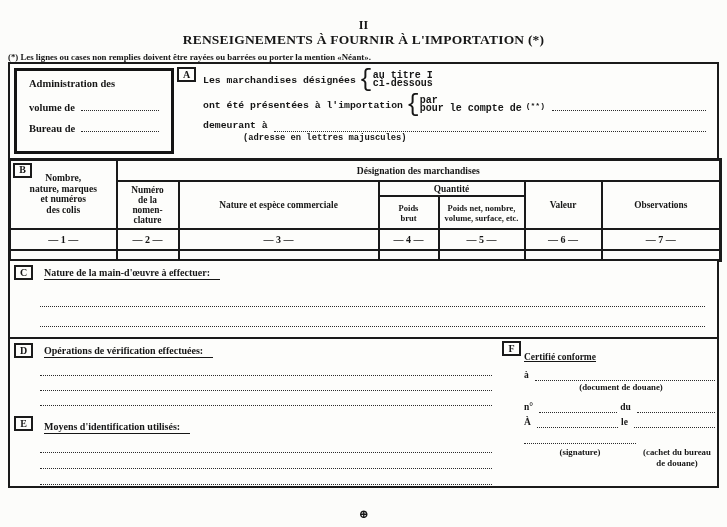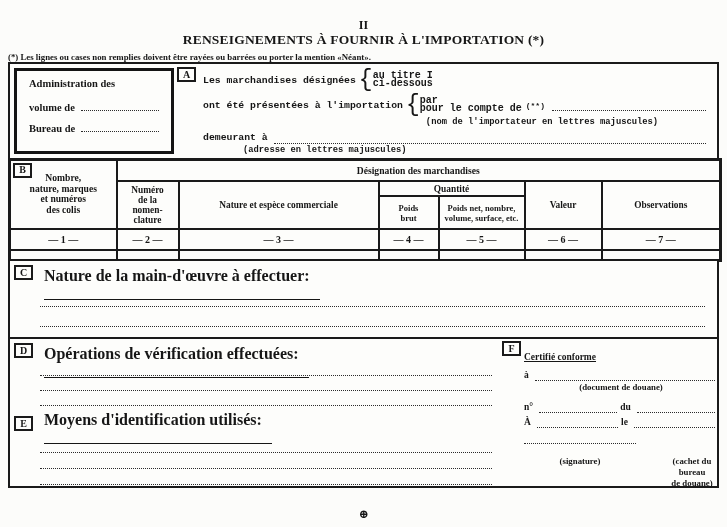--- a/index.html
+++ b/index.html
@@ -59,45 +59,45 @@
   .r-poids td { height:33px; font-size:8.5px; line-height:10px;border-radius:16px; }
   .hdr-mid { font-size:9px; line-height:10px; }
   .r-num td { height:21px; font-size:10px; font-weight:bold; }
   .r-empty td { height:10px; }
   .c1 { position:relative; font-size:9px; line-height:10.5px; }
   .b-label { left:2px; top:2px; position:absolute; }
 
   
   .box-c { height:80px; }
   .c-label { left:4px; top:4px; }
-  .sec-title { position:absolute; left:34px; top:6px; font-size:16px; font-weight:bold;
-               border-bottom:1.6px solid #161616; padding:0 10px 14px 0; white-space:nowrap;text-align:center; }
+  .sec-title { position:absolute; left:34px; top:6px; font-size:10px; font-weight:bold;
+               border-bottom:1.6px solid #161616; padding:0 10px 1px 0; white-space:nowrap;text-align:center; }
   .c-lines { position:absolute; left:30px; right:12px; top:26px; }
   .c-lines .dotline { height:19px; }
 
   
   .box-def { height:151px; }
   .d-label { left:4px; top:4px; }
   .d-lines { position:absolute; left:30px; width:452px; top:22px; }
   .d-lines .dotline { height:14px; }
   .e-label { left:4px; top:77px; }
-  .e-title { top:72px; }
+  .e-title { top:82px; }
   .e-lines { position:absolute; left:30px; width:452px; top:98px; }
   .e-lines .dotline { height:15px; }
 
   .f-label { left:492px; top:2px; }
   .f-content { position:absolute; left:514px; top:13px; width:194px; font-size:9.5px; font-weight:bold; }
   .f-title { height:14px;text-decoration:underline; }
   .f-row { display:flex; align-items:center; white-space:nowrap; }
   .f-row-a { height:14px; margin-top:2px; }
   .f-cap-doc { text-align:center; height:13px; }
   .f-row-2 { height:15px; margin-top:5px; }
   .f-row-3 { height:15px; }
   .f-sig-line { width:112px; height:1px; border-bottom:1.8px dotted #2b2b2b; margin-top:12px; }
-  .f-cap-row { display:flex; margin-top:12px;gap:30px; }
+  .f-cap-row { display:flex; margin-top:3px; }
   .f-cap-sig { width:112px; text-align:center; }
   .f-cap-stamp { flex:1; text-align:center; white-space:pre-line; line-height:11px; }
 
   
   .bottom-mark { position:absolute; left:0; right:0; top:507px; text-align:center; font-size:12px; font-weight:bold; }
 </style>
 </head>
 <body>
 
 <div class="page">
@@ -145,21 +145,20 @@
           <span class="brace-group">
             <span class="brace">{</span>
             <span class="brace-options">
               <span>par</span>
               <span>pour le compte de</span>
             </span>
           </span>
           <span class="sup-mark">(**)</span>
           <span class="leader"></span>
         </div>
-        <div class="cap a-cap-importer">(nom de l'importateur en lettres majuscules)</div>
 
         <div class="a-line a-line3">
           <span>demeurant à</span>
           <span class="leader"></span>
         </div>
         <div class="cap a-cap-address">(adresse en lettres majuscules)</div>
       </div>
     </div>
 
     <table class="goods stack-collapse">

